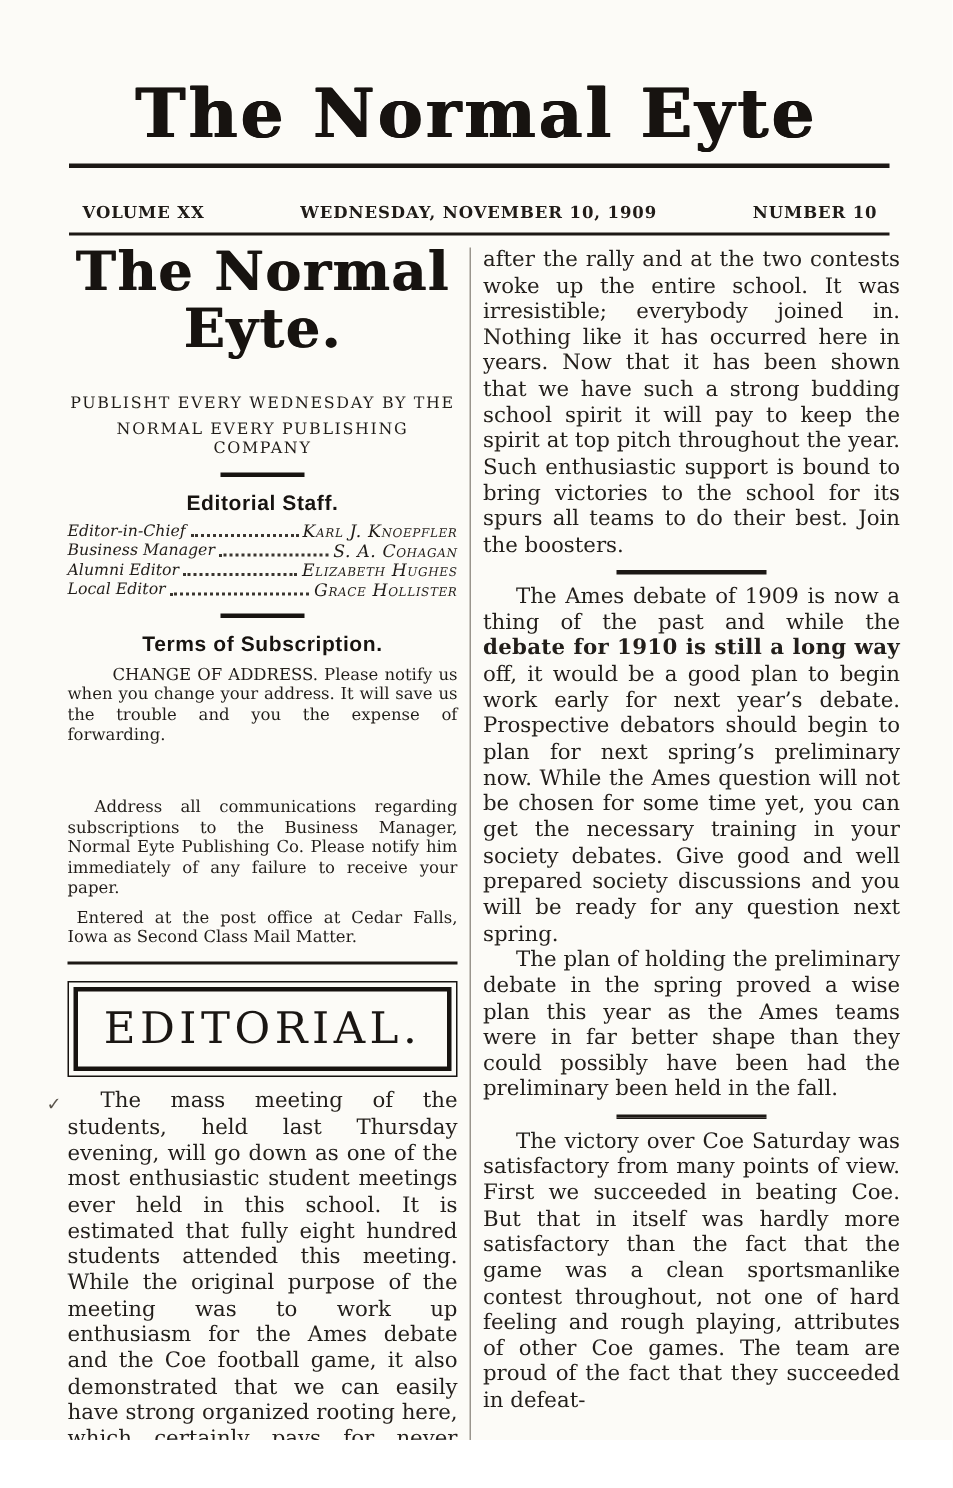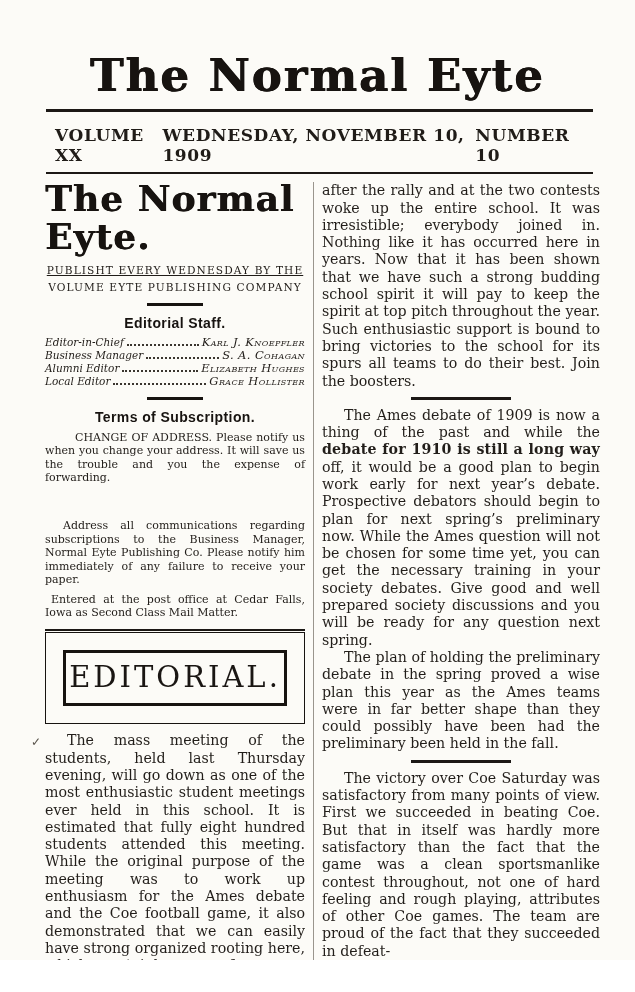--- a/index.html
+++ b/index.html
@@ -20,48 +20,48 @@
     font-weight: bold;
     font-size: 45px;
     line-height: 1.05;
     letter-spacing: 2px;
     color: #171310;
     text-shadow: 0.6px 0 0 #171310, -0.3px 0 0 #171310;
   }
   .rule-thick { height: 3px; background: #1c1815; margin: 10px 42px 0 46px; }
   .dateline {
     display: flex; justify-content: space-between; align-items: baseline;
-    margin: 13px 50px 0 55px;
-    font-weight: bold; font-size: 17px; letter-spacing: 0.6px;
+    margin: 23px 50px 0 55px;
+    font-weight: bold; font-size: 11px; letter-spacing: 0.6px;
   }
   .rule-thin { height: 2px; background: #1c1815; margin: 7px 42px 0 46px; }
 
   
   .columns { display: flex; margin: 6px 35px 0 45px; align-items: stretch; }
   .col-left  { width: 260px; }
   .col-divider { width: 1px; background: #9a958d; margin: 2px 8px 0 8px; }
   .col-right { flex: 1; padding-top: 2px; }
 
   
   .paper-title {
-    text-align: left;
+    text-align: center;
     font-weight: bold;
     font-size: 36px;
     line-height: 1.05;
     letter-spacing: 1px;
     color: #171310;
     text-shadow: 0.6px 0 0 #171310;
   }
   .publish-line {
     text-align: center;
     font-size: 10.6px; line-height: 13px;
     letter-spacing: 1.1px;
     margin-top: 4px;
   }
-  .publish-line.first { margin-top: 8px; text-decoration: underline; }
+  .publish-line.first { margin-top: 24px; }
   .short-rule { width: 56px; height: 3px; background: #171310; margin: 9px auto 0; }
   .section-heading {
     text-align: center;
     font-family: "Liberation Sans", sans-serif;
     font-weight: bold;
     font-size: 14px;
     letter-spacing: 0.4px;
     margin-top: 9px;
     color: #171310;
   }
@@ -80,21 +80,21 @@
     font-size: 11px; line-height: 13.4px;
     text-align: justify;
     margin-top: 6px;
   }
   .indent-lg { text-indent: 30px; }
   .indent-md { text-indent: 18px; margin-top: 35px; }
   .indent-sm { text-indent: 6px; }
   .full-rule { height: 2px; background: #1c1815; margin-top: 10px; }
 
   
-  .editorial-box { border: 1.5px solid #171310; padding: 17px; margin-top: 1px; }
+  .editorial-box { border: 1.5px solid #171310; padding: 3px; margin-top: 11px; }
   .editorial-box-inner { border: 3px solid #171310; text-align: center; padding: 7px 0 9px; }
   .editorial-label { font-size: 29px; letter-spacing: 3px; color: #1a1613; }
 
   
   .body-text {
     font-size: 14.2px; line-height: 17.3px;
     text-align: justify;
     margin-top: 8px;
     color: #221e1a;
   }
@@ -127,21 +127,21 @@
     <span>NUMBER 10</span>
   </div>
   <div class="rule-thin"></div>
 
   <div class="columns">
 
     <div class="col-left">
 
       <div class="paper-title">The Normal Eyte.</div>
       <div class="publish-line first">PUBLISHT EVERY WEDNESDAY BY THE</div>
-      <div class="publish-line">VOLUME EYTE PUBLISHING COMPANY</div>
+      <div class="publish-line">NORMAL EVERY PUBLISHING COMPANY</div>
 
       <div class="short-rule"></div>
       <div class="section-heading">Editorial Staff.</div>
 
       <div class="lead-table">
         <div class="lead-row">
           <span class="label">Editor-in-Chief</span>
           <span class="leader"></span>
           <span class="value name">Karl J. Knoepfler</span>
         </div>

